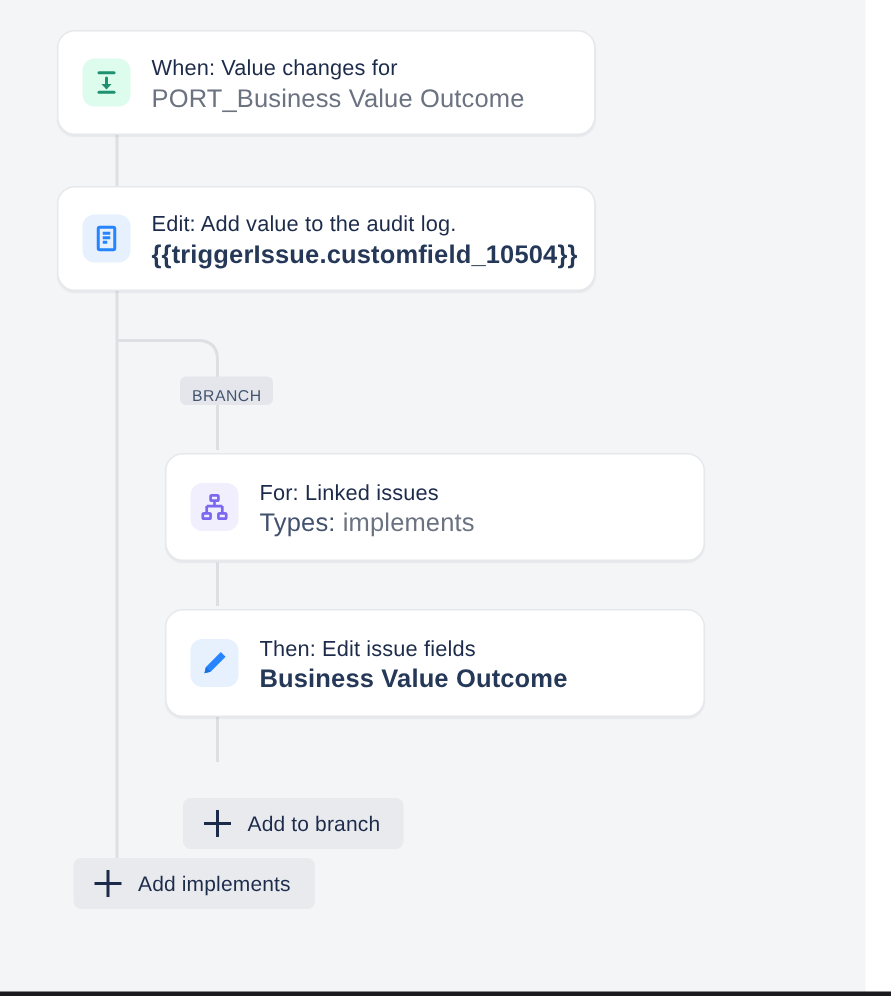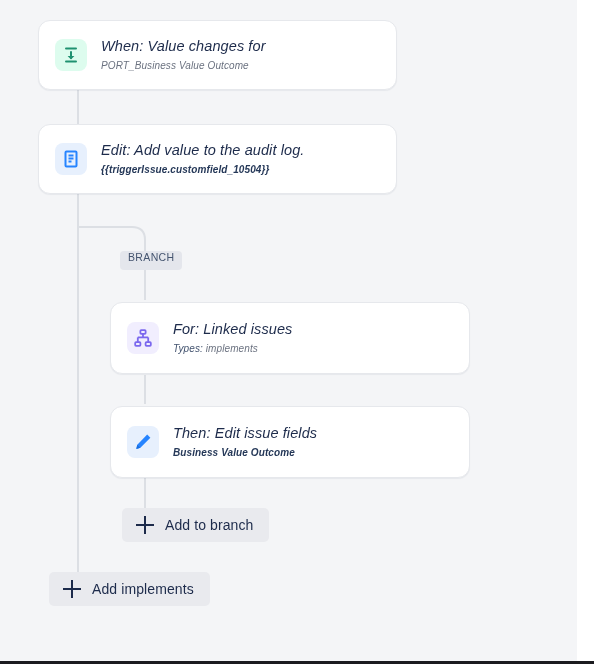--- a/index.html
+++ b/index.html
@@ -44,21 +44,20 @@
   
   .card {
     position: absolute;
     background: #ffffff;
     border: 1px solid #e6e8ec;
     border-radius: 12px;
     box-sizing: border-box;
     display: flex;
     align-items: center;
     box-shadow: 0 1px 1px rgba(9,30,66,0.06);
-    font-style: italic;
   }
   .card-icon {
     width: 32px;
     height: 32px;
     border-radius: 8px;
     margin-left: 16px;
     flex: 0 0 auto;
     display: flex;
     align-items: center;
     justify-content: center;
@@ -69,21 +68,21 @@
     flex-direction: column;
     justify-content: center;
   }
   .card-title {
     font-size: 14.5px;
     color: #1d2b4b;
     line-height: 18px;
     letter-spacing: 0.1px;
   }
   .card-sub {
-    font-size: 10px;
+    font-size: 17px;
     color: #6b7280;
     line-height: 16px;
     margin-top: 3px;
     letter-spacing: 0.1px;
   }
   .card-sub.strong {
     color: #253858;
     font-weight: bold;
   }
   .card-sub .lead {
@@ -93,21 +92,21 @@
   
   .branch-badge {
     position: absolute;
     left: 120px;
     top: 251px;
     height: 19px;
     padding: 0 8px;
     background: #e4e6ec;
     border-radius: 4px;
     display: flex;
-    align-items: flex-start;
+    align-items: flex-end;
     font-size: 10.5px;
     color: #44546f;
     letter-spacing: 0.35px;
   }
 
   
   .add-btn {
     position: absolute;
     background: #e9eaee;
     border: none;
@@ -138,21 +137,21 @@
     left: 8px; top: 0; width: 2px; height: 18px;
   }
   .add-btn .lbl {
     margin-left: 11px;
     margin-right: 16px;
     font-size: 14px;
     color: #1d2b4b;
     letter-spacing: 0.1px;
   }
 
-  #btn-add-to-branch { left: 122px; top: 508px; height: 34px; }
+  #btn-add-to-branch { left: 122px; top: 532px; height: 34px; }
   #btn-add-component { left: 49px; top: 572px; height: 34px; }
 </style>
 </head>
 <body>
 
 <div id="canvas">
 
   <svg id="connectors" viewBox="0 0 594 664" width="594" height="664">
     <g fill="none" stroke="#dcdfe4" stroke-width="2">
 

